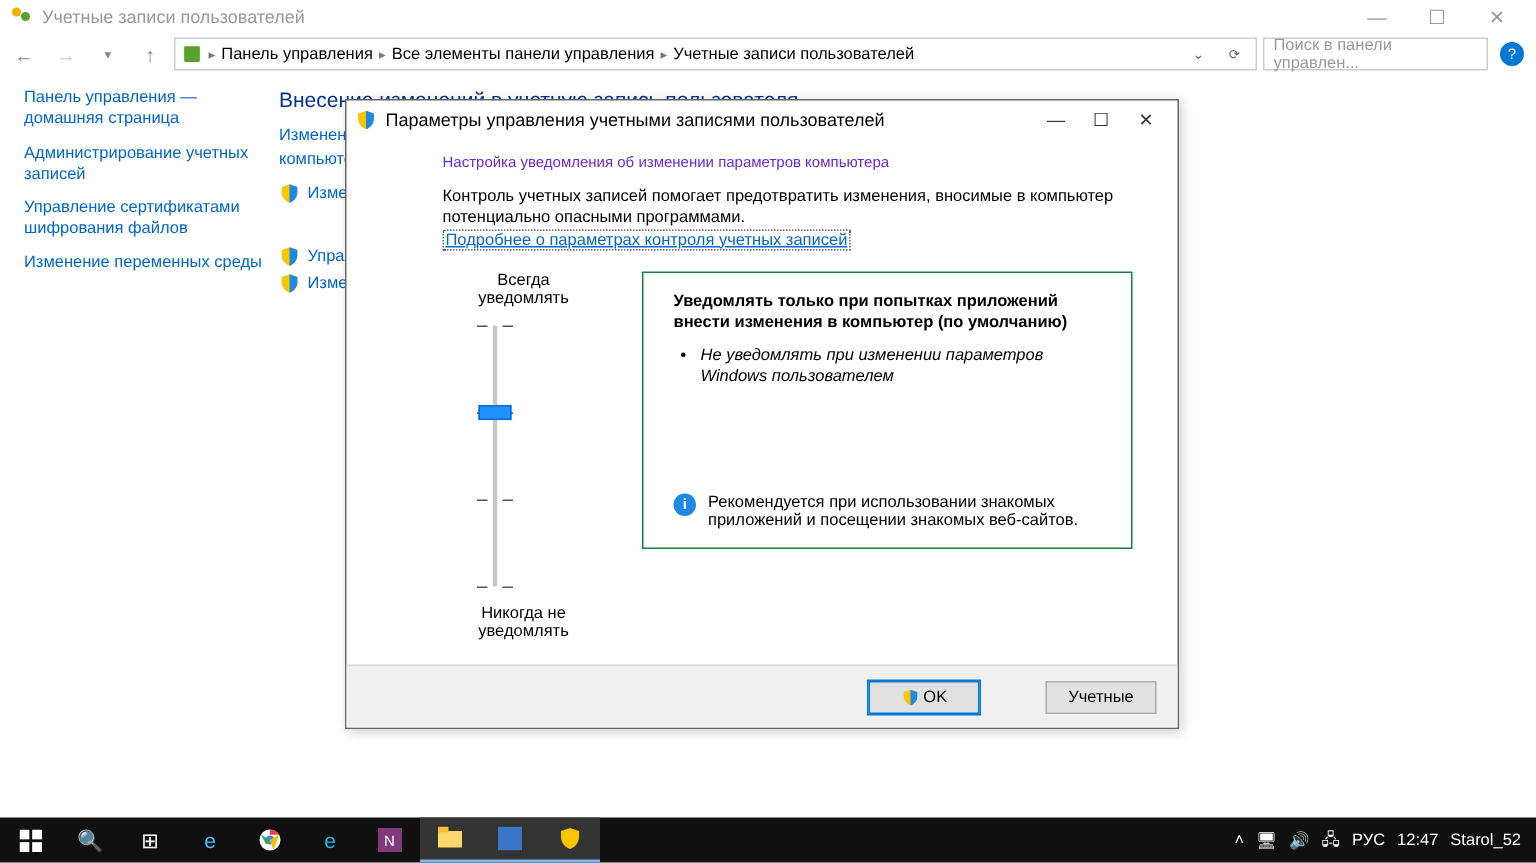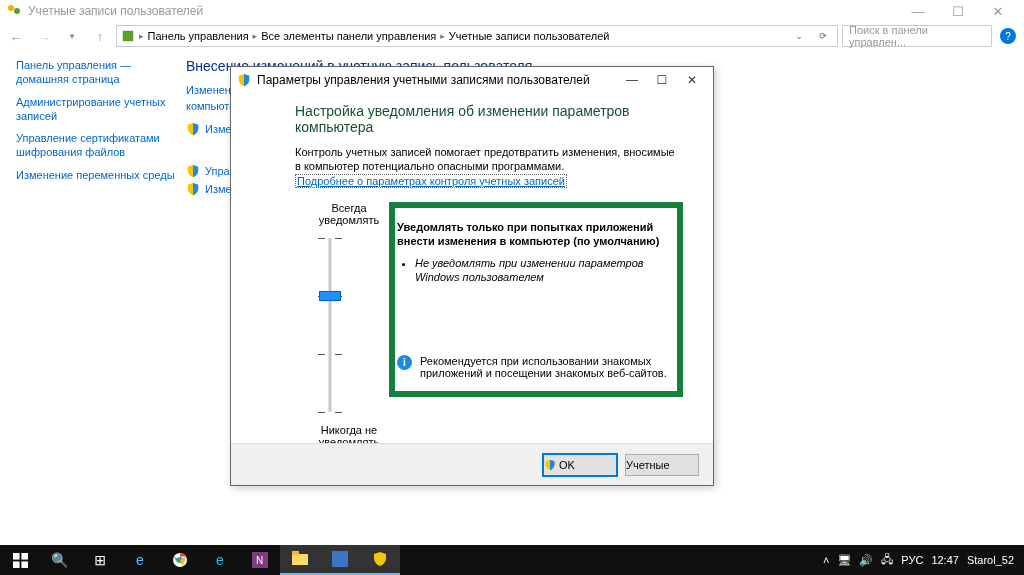--- a/index.html
+++ b/index.html
@@ -25,44 +25,44 @@
 .content { display: flex; padding: 8px 16px; }
 .sidebar { width: 160px; font-size: 11px; }
 .sidebar .link { color: #0066cc; margin-bottom: 8px; line-height: 1.3; cursor: pointer; }
 .sidebar .shield-row { display: flex; align-items: flex-start; gap: 4px; }
 .main { flex: 1; padding-left: 10px; }
 .main .heading { color: #003399; font-size: 14px; margin-bottom: 10px; }
 .main .optrow { display: flex; align-items: center; gap: 5px; font-size: 11px; margin-bottom: 4px; }
 .main .optrow .link { color: #0066cc; cursor: pointer; }
 
 
-.dialog { position: absolute; top: 66px; left: 230px; width: 484px; height: 420px; border: 1px solid #666; background: #fff; box-shadow: 2px 2px 8px rgba(0,0,0,0.2); display: flex; flex-direction: column; }
+.dialog { position: absolute; top: 66px; left: 230px; width: 556px; height: 420px; border: 1px solid #666; background: #fff; box-shadow: 2px 2px 8px rgba(0,0,0,0.2); display: flex; flex-direction: column; }
 .dialog .dlg-title { height: 26px; display: flex; align-items: center; padding: 0 6px; font-size: 12px; }
 .dialog .dlg-title .spacer { flex: 1; }
 .dialog .dlg-title .dbtn { width: 30px; text-align: center; font-size: 12px; color: #333; }
 .dialog .dlg-body { flex: 1; padding: 10px 30px 0 64px; font-size: 11px; overflow: hidden; }
-.dialog .dlg-heading { color: #14532d; font-size: 14px; margin-bottom: 10px; }
+.dialog .dlg-heading { color: #6d28d9; font-size: 10px; margin-bottom: 10px; }
 .dialog .dlg-desc { font-size: 11px; line-height: 1.3; }
 .dialog .dlg-link { color: #0066cc; text-decoration: underline; border: 1px dotted #666; display: inline-block; padding: 0 1px; }
 .dialog .slider-area { display: flex; margin-top: 14px; gap: 24px; }
 .dialog .slider-col { width: 70px; display: flex; flex-direction: column; align-items: center; }
 .dialog .slider-label { font-size: 11px; text-align: center; margin-left: 38px; }
 .dialog .slider-track { position: relative; width: 28px; height: 186px; margin: 6px 0; }
 .dialog .slider-track .rail { position: absolute; left: 50%; top: 6px; bottom: 6px; width: 3px; background: #c8c8c8; transform: translateX(-50%); border-radius: 1px; }
 .dialog .slider-track .tick { position: absolute; width: 7px; height: 1px; background: #555; }
 .dialog .slider-track .thumb { position: absolute; left: 50%; transform: translate(-50%,-50%); top: 54px; width: 22px; height: 10px; background: #1e90ff; border: 1px solid #0066cc; }
 .dialog .info-col { flex: 1; }
-.dialog .info-box { border: 6px solid #15803d; padding: 12px 2px; min-height: 150px; font-size: 11px; }
+.dialog .info-box { border: 1px solid #15803d; padding: 12px 20px; min-height: 150px; font-size: 11px; margin-left: 39px; }
 .dialog .info-box .bold { font-weight: 600; margin-bottom: 8px; line-height: 1.3; }
 .dialog .info-box ul { list-style: disc; padding-left: 18px; font-style: italic; }
 .dialog .info-box li { line-height: 1.3; margin-bottom: 4px; }
 .dialog .rec-row { display: flex; gap: 8px; margin-top: 10px; align-items: flex-start; }
 .dialog .rec-row .info-icon { width: 15px; height: 15px; border-radius: 50%; background: #1e88e5; color: #fff; font-size: 10px; font-weight: bold; display: flex; align-items: center; justify-content: center; flex-shrink: 0; }
 .dialog .dlg-footer { background: #f0f0f0; border-top: 1px solid #ddd; height: 42px; display: flex; align-items: center; justify-content: flex-end; padding: 0 14px; gap: 8px; }
-.dialog .btn { min-width: 74px; height: 22px; border: 1px solid #adadad; background: #e1e1e1; font-size: 11px; display: flex; align-items: center; gap: 3px; cursor: pointer; }
+.dialog .btn { min-width: 74px; height: 22px; border: 1px solid #adadad; background: #e1e1e1; font-size: 11px; display: flex; align-items: center; justify-content: center; gap: 3px; cursor: pointer; margin-left: 36px; }
 .dialog .btn.primary { border: 1px solid #0078d7; box-shadow: 0 0 0 1px #0078d7; }
 
 
 .taskbar { position: absolute; bottom: 0; left: 0; right: 0; height: 30px; background: #101010; display: flex; align-items: center; }
 .taskbar .tb-btn { width: 40px; height: 30px; display: flex; align-items: center; justify-content: center; color: #fff; font-size: 14px; }
 .taskbar .tb-btn.active { background: #333; border-bottom: 2px solid #76b9ed; }
 .taskbar .spacer { flex: 1; }
 .taskbar .tray { display: flex; align-items: center; color: #fff; font-size: 11px; gap: 8px; padding: 0 10px; }
 .taskbar .tray span { font-size: 11px; }
 

